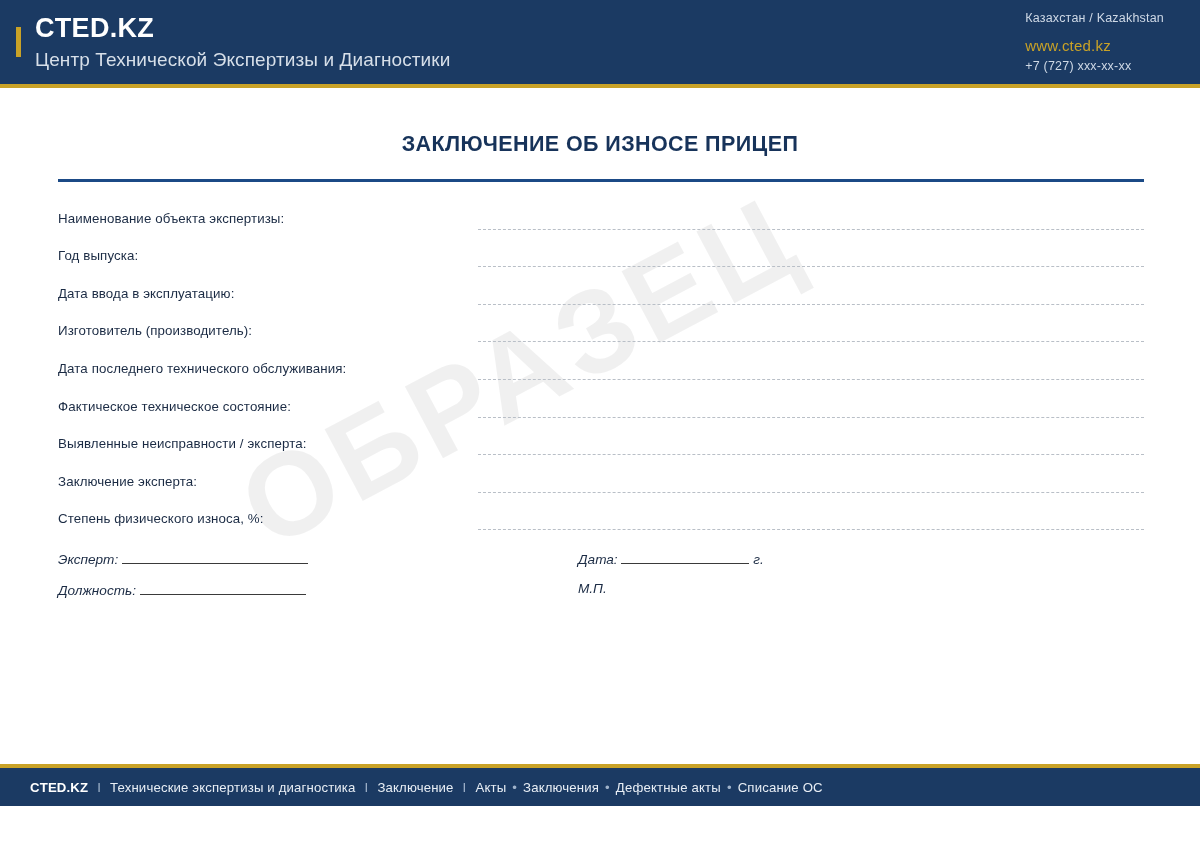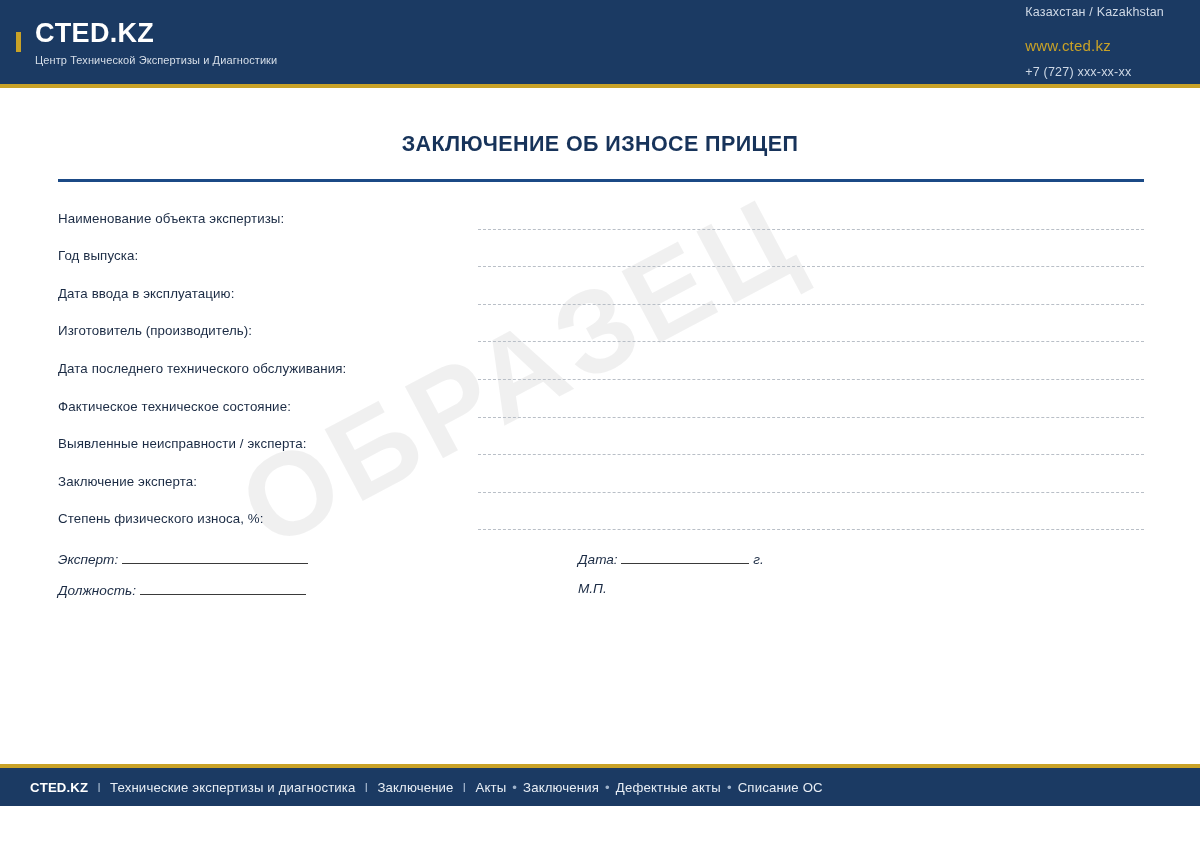--- a/index.html
+++ b/index.html
@@ -48,30 +48,30 @@
   }
   .brand-title {
     color: #ffffff;
     font-size: 27px;
     font-weight: bold;
     letter-spacing: 0.3px;
     line-height: 1.15;
   }
   .brand-sub {
     color: #d7dfe9;
-    font-size: 11px;
+    font-size: 19px;
     margin-top: 5px;
     letter-spacing: 0.1px;
   }
   .contact-block {
     text-align: left;
     padding-right: 36px;
     display: flex;
     flex-direction: column;
-    gap: 11px;
+    gap: 5px;
   }
   .contact-line {
     font-size: 12.5px;
     color: #cfd9e6;
     letter-spacing: 0.2px;
   }
   .contact-site {
     font-size: 15px;
     color: #c9a227;
     letter-spacing: 0.2px;

